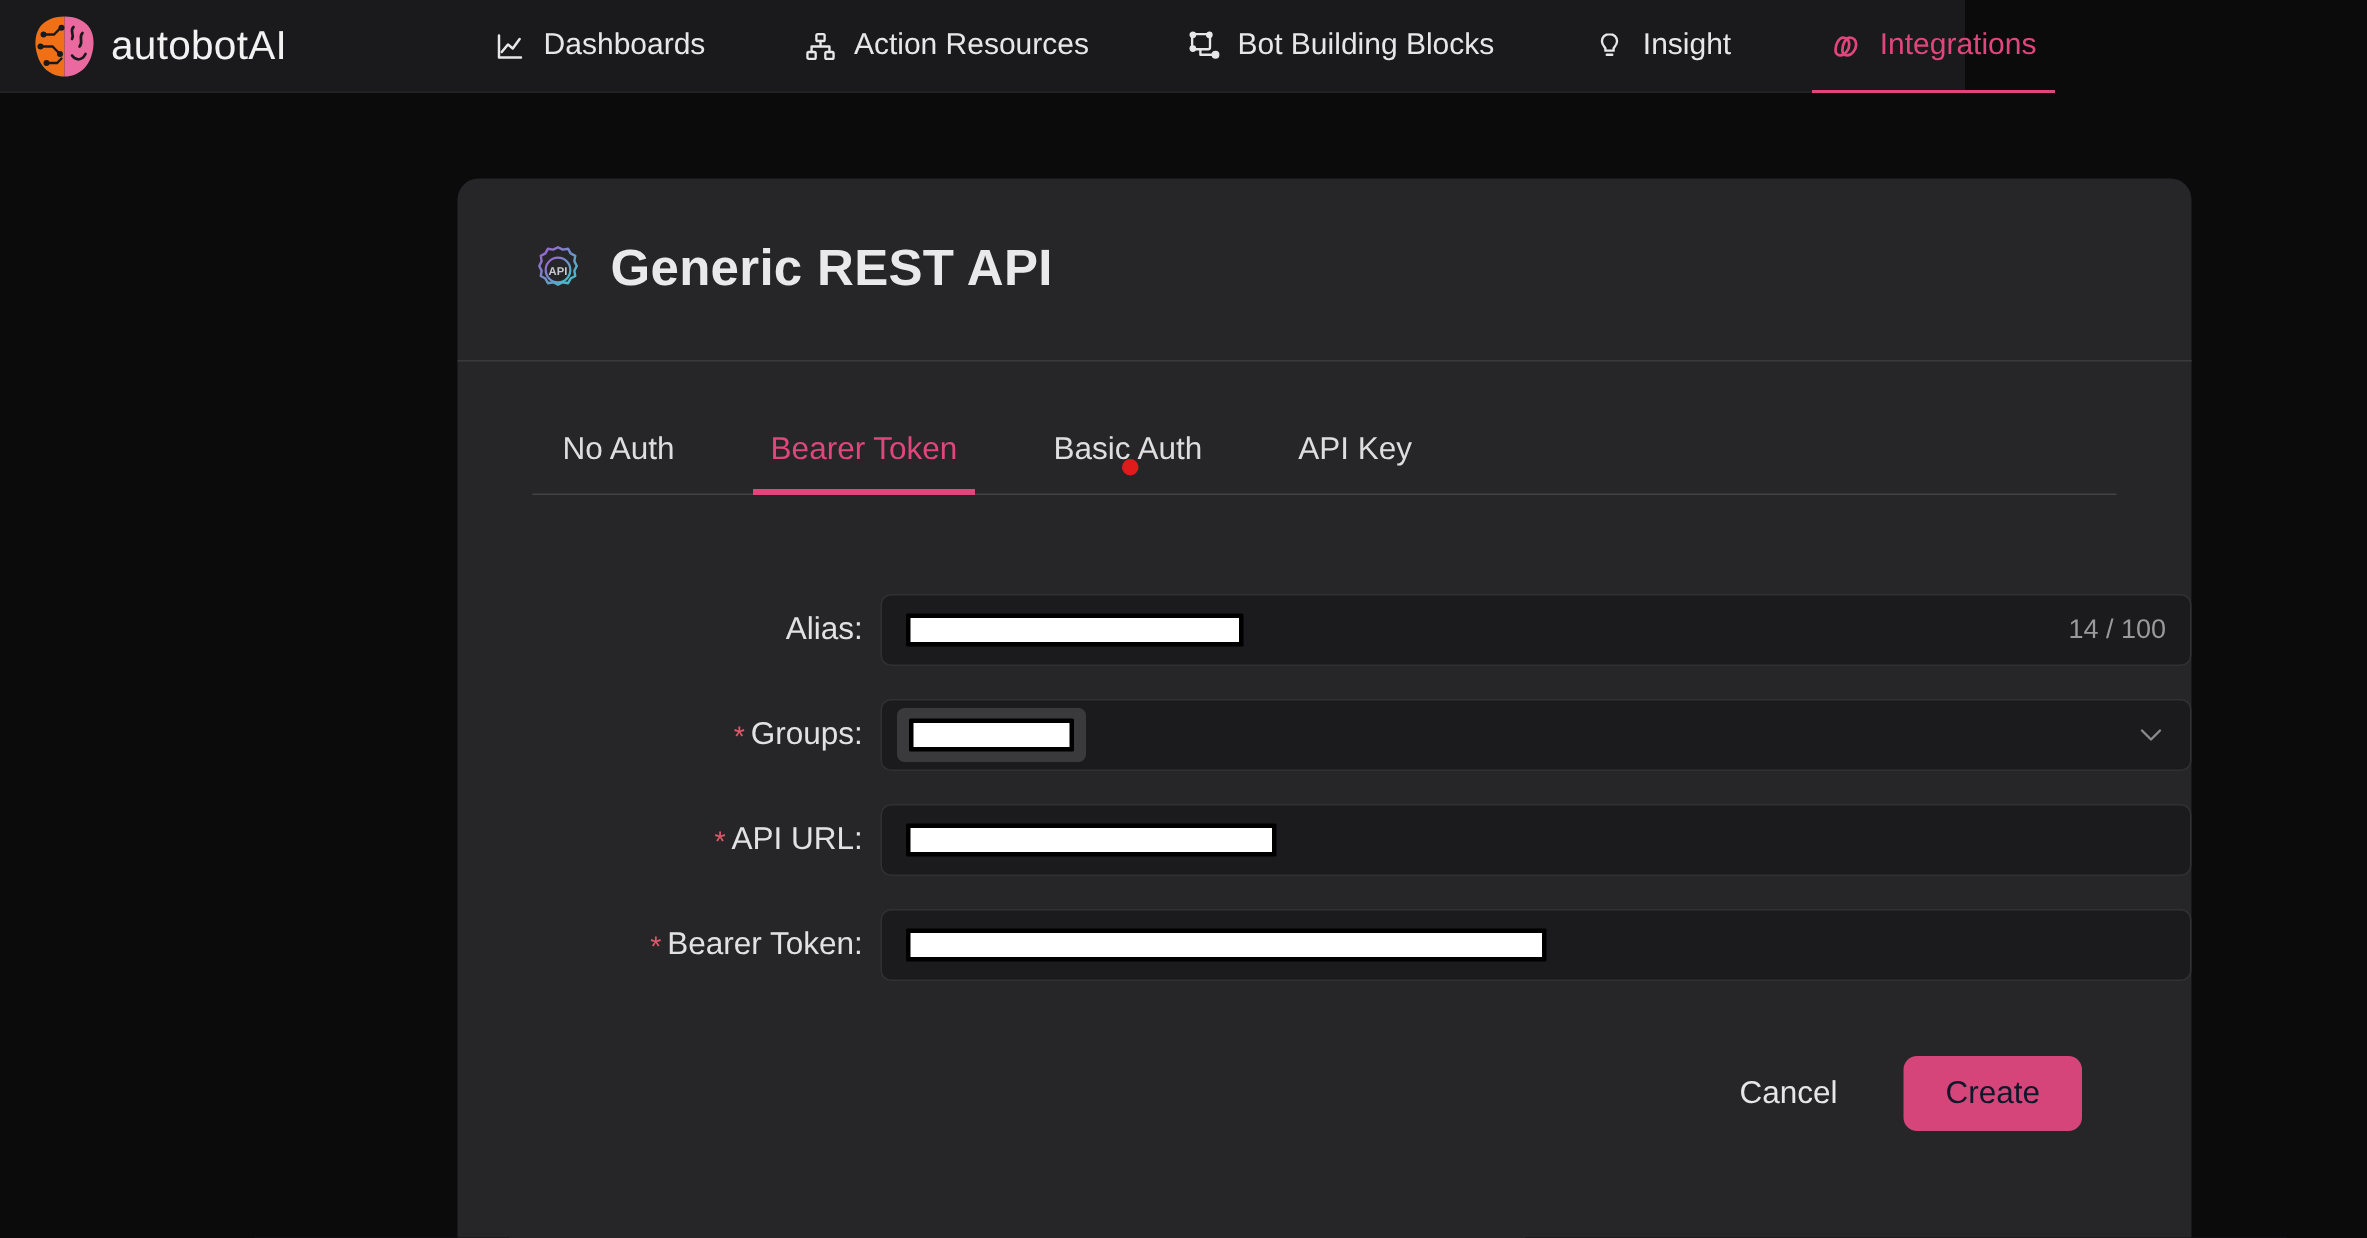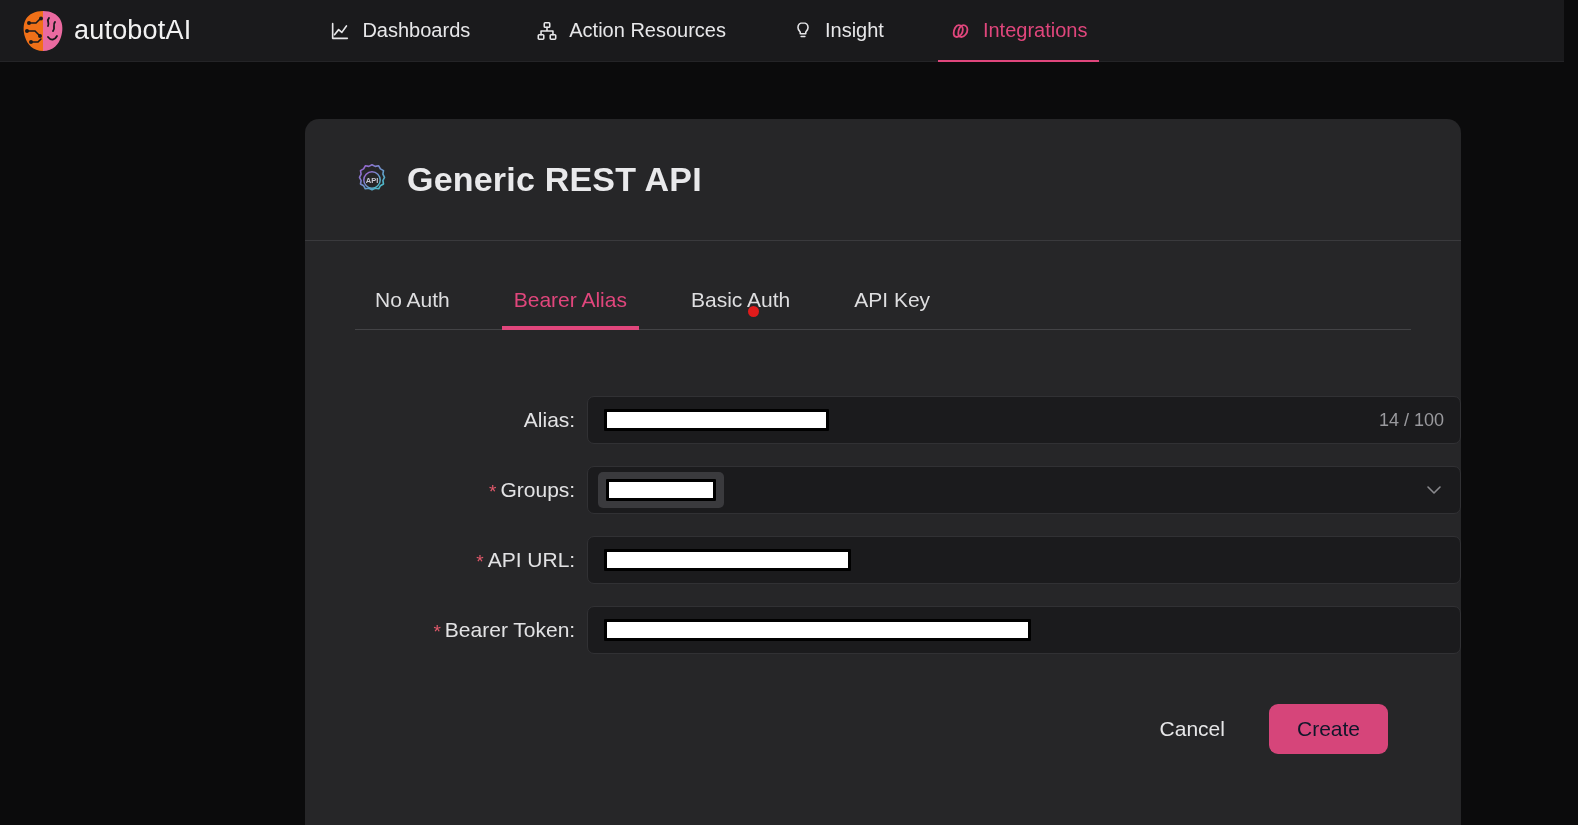--- a/index.html
+++ b/index.html
@@ -8,21 +8,21 @@
     height: 825px;
     background: #0b0b0c;
     font-family: "Liberation Sans", sans-serif;
     overflow: hidden;
   }
 
   
   .topbar {
     position: absolute;
     top: 0; left: 0;
-    width: 1564px;
+    width: 1310px;
     height: 62px;
     background: #1a1a1c;
     border-bottom: 1px solid #242427;
     display: flex;
     align-items: center;
   }
   .brand {
     display: flex;
     align-items: center;
     gap: 10px;
@@ -273,20 +273,33 @@
         <svg class="nav-icon" viewBox="0 0 24 24" fill="none" stroke="#e7e7e9" stroke-width="1.7" stroke-linecap="round" stroke-linejoin="round">
           <rect x="9" y="3" width="6" height="5" rx="1"></rect>
           <rect x="2.5" y="16" width="6" height="5" rx="1"></rect>
           <rect x="15.5" y="16" width="6" height="5" rx="1"></rect>
           <path d="M12 8 V12 M5.5 16 V12 H18.5 V16"></path>
         </svg>
       </span>
       <span>Action Resources</span>
     </div>
 
+    <div class="nav-item">
+      <span>
+        <svg class="nav-icon" viewBox="0 0 24 24" fill="none" stroke="#e7e7e9" stroke-width="1.7" stroke-linecap="round" stroke-linejoin="round">
+          <rect x="3" y="3" width="13" height="11" rx="1.5"></rect>
+          <path d="M9 14 V18 H18"></path>
+          <circle cx="3.5" cy="3.5" r="1.6" fill="#e7e7e9"></circle>
+          <circle cx="15.5" cy="3.5" r="1.6" fill="#e7e7e9"></circle>
+          <circle cx="3.5" cy="13.5" r="1.6" fill="#e7e7e9"></circle>
+          <circle cx="20" cy="18" r="2" fill="#e7e7e9"></circle>
+        </svg>
+      </span>
+      <span>Bot Building Blocks</span>
+    </div>
 
     <div class="nav-item">
       <span>
         <svg class="nav-icon" viewBox="0 0 24 24" fill="none" stroke="#e7e7e9" stroke-width="1.7" stroke-linecap="round" stroke-linejoin="round">
           <path d="M12 3 C8.7 3 6.5 5.3 6.5 8.2 C6.5 10.5 8 11.8 9 13.2 V15 H15 V13.2 C16 11.8 17.5 10.5 17.5 8.2 C17.5 5.3 15.3 3 12 3 Z"></path>
           <path d="M10 18 H14"></path>
         </svg>
       </span>
       <span>Insight</span>
     </div>
@@ -321,21 +334,21 @@
       </svg>
     </span>
     <span class="card-title">Generic REST API</span>
   </div>
 
   <div class="tabs">
     <div class="tab">
       <span>No Auth</span>
     </div>
     <div class="tab active">
-      <span>Bearer Alias</span>
+      <span>Bearer Token</span>
     </div>
     <div class="tab">
       <span>Basic Auth</span>
     </div>
     <div class="tab">
       <span>API Key</span>
     </div>
   </div>
 
   <div class="form">

